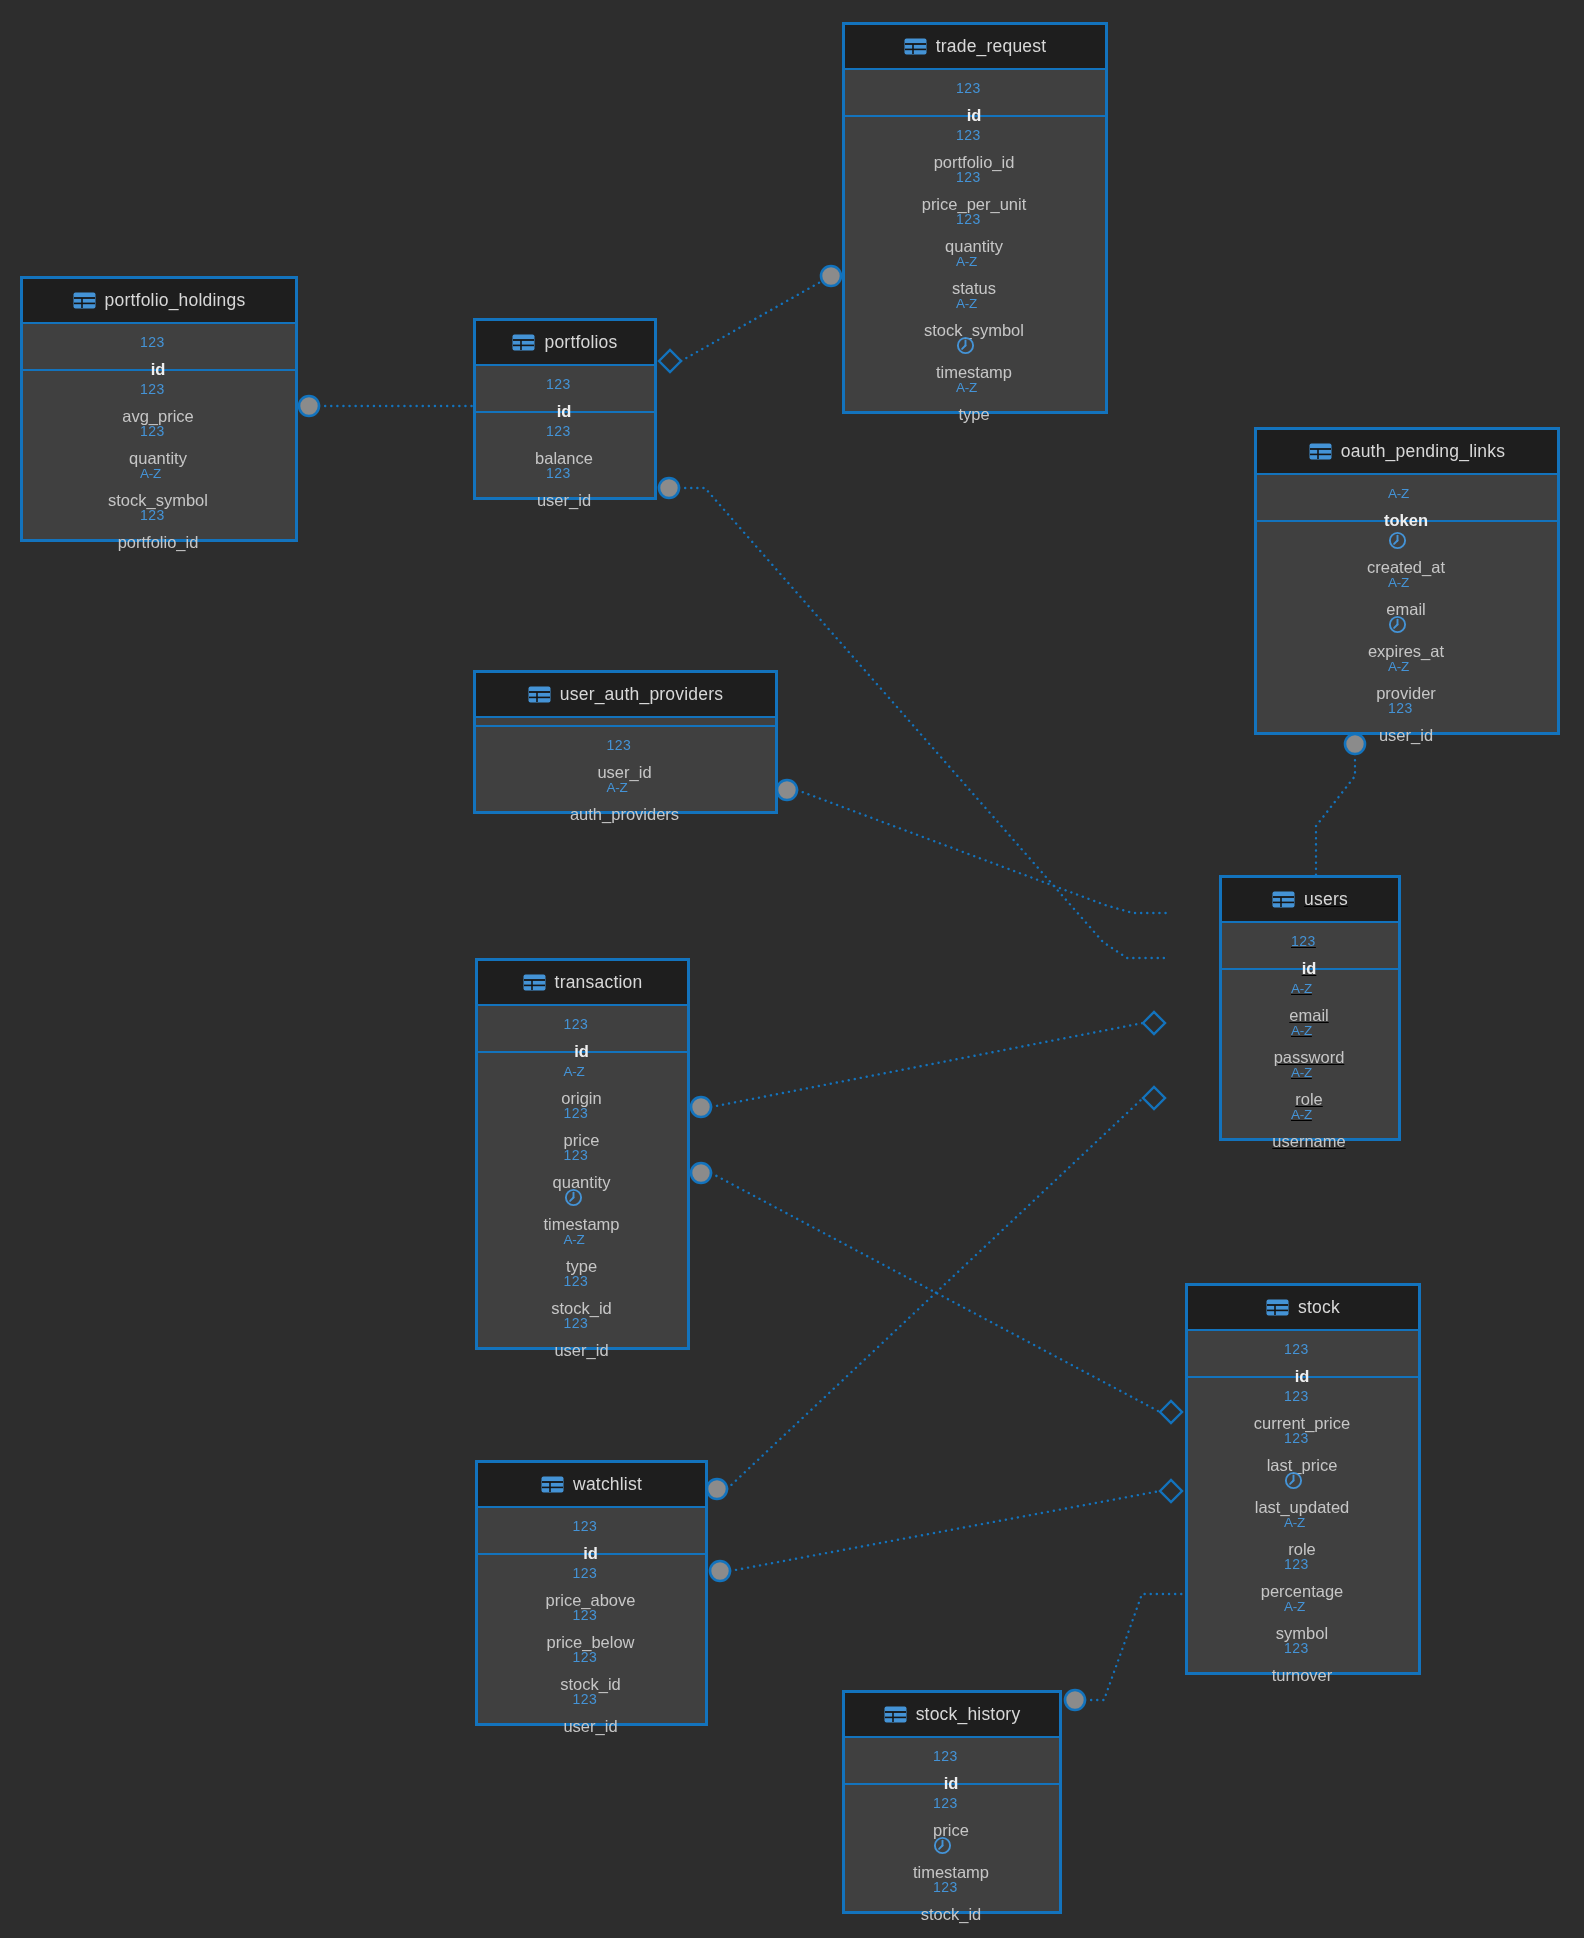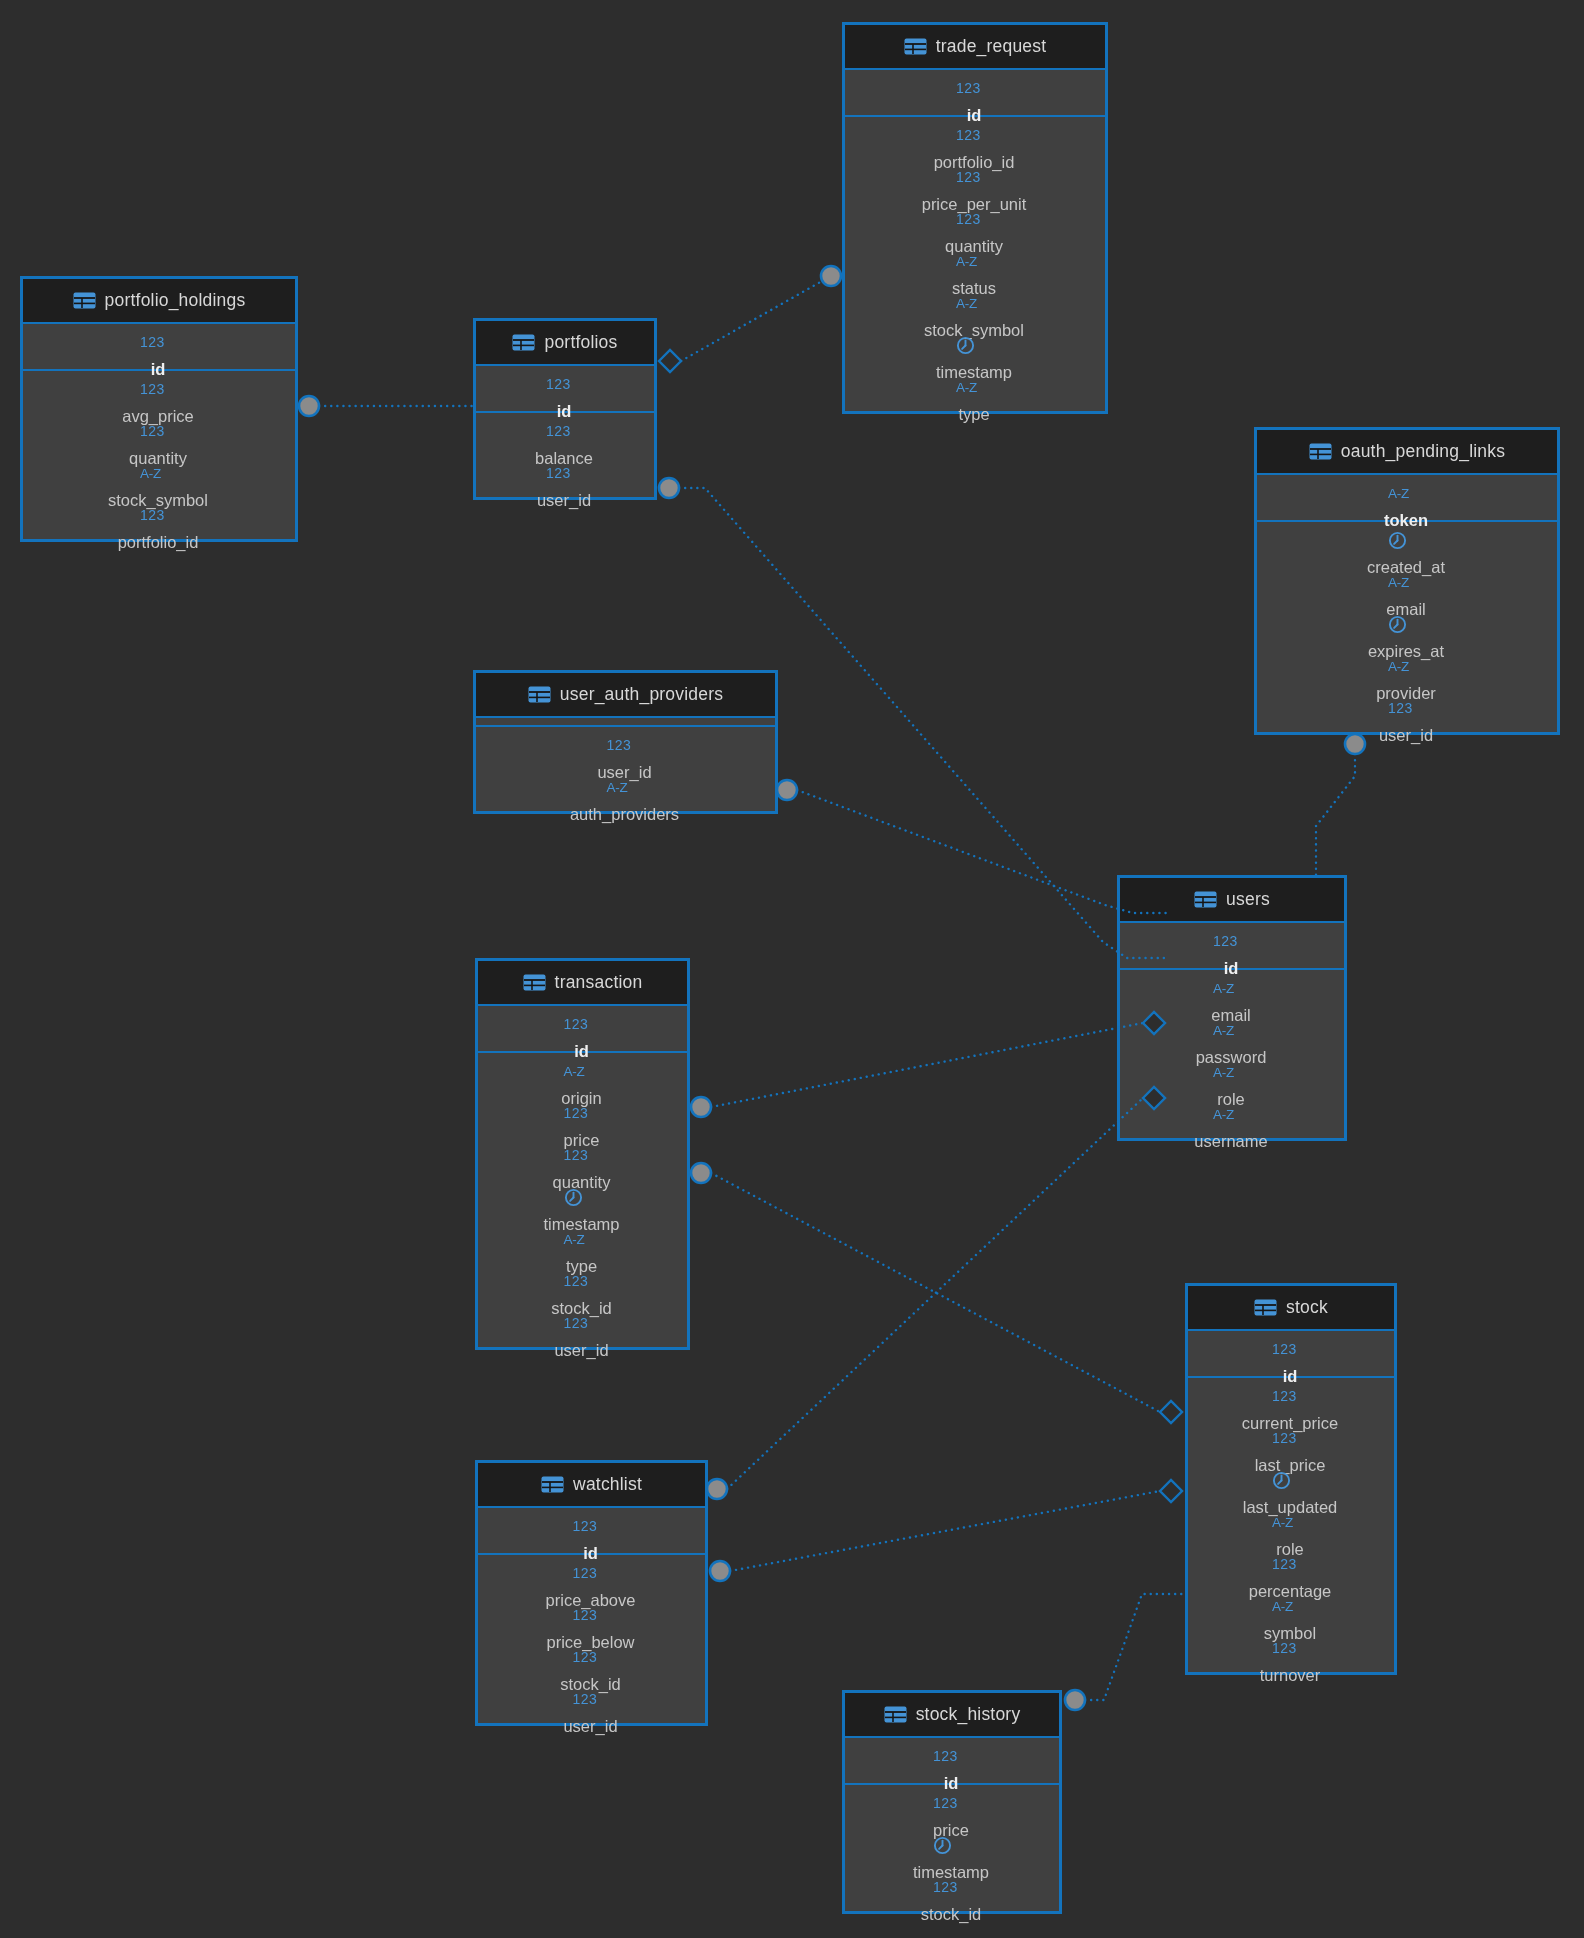--- a/index.html
+++ b/index.html
@@ -237,21 +237,21 @@
           <div class="row">
             <span class="dtype">A-Z</span>
             <span class="cname">provider</span>
           </div>
           <div class="row">
             <span class="dtype num">123</span>
             <span class="cname">user_id</span>
           </div>
         </div>
       </div>
-      <div class="table" style="left: 1117px; top: 875px; width: 230px;">
+      <div class="table" style="left: 1219px; top: 875px; width: 182px; text-decoration: underline;">
         <div class="thead">
           <span class="ticon">
             <svg width="23" height="17" viewBox="0 0 23 17">
               <rect x="0.5" y="0.5" width="22" height="16" rx="2" fill="#4493d6"></rect>
               <line x1="1" y1="6" x2="22" y2="6" stroke="#161616" stroke-width="1.8"></line>
               <line x1="1" y1="11.4" x2="22" y2="11.4" stroke="#161616" stroke-width="1.6"></line>
               <line x1="9" y1="6" x2="9" y2="16" stroke="#161616" stroke-width="1.6"></line>
             </svg>
           </span>
           <span class="tname">users</span>
@@ -329,21 +329,21 @@
           <div class="row">
             <span class="dtype num">123</span>
             <span class="cname">stock_id</span>
           </div>
           <div class="row">
             <span class="dtype num">123</span>
             <span class="cname">user_id</span>
           </div>
         </div>
       </div>
-      <div class="table" style="left: 1185px; top: 1283px; width: 212px;">
+      <div class="table" style="left: 1185px; top: 1283px; width: 236px;">
         <div class="thead">
           <span class="ticon">
             <svg width="23" height="17" viewBox="0 0 23 17">
               <rect x="0.5" y="0.5" width="22" height="16" rx="2" fill="#4493d6"></rect>
               <line x1="1" y1="6" x2="22" y2="6" stroke="#161616" stroke-width="1.8"></line>
               <line x1="1" y1="11.4" x2="22" y2="11.4" stroke="#161616" stroke-width="1.6"></line>
               <line x1="9" y1="6" x2="9" y2="16" stroke="#161616" stroke-width="1.6"></line>
             </svg>
           </span>
           <span class="tname">stock</span>

